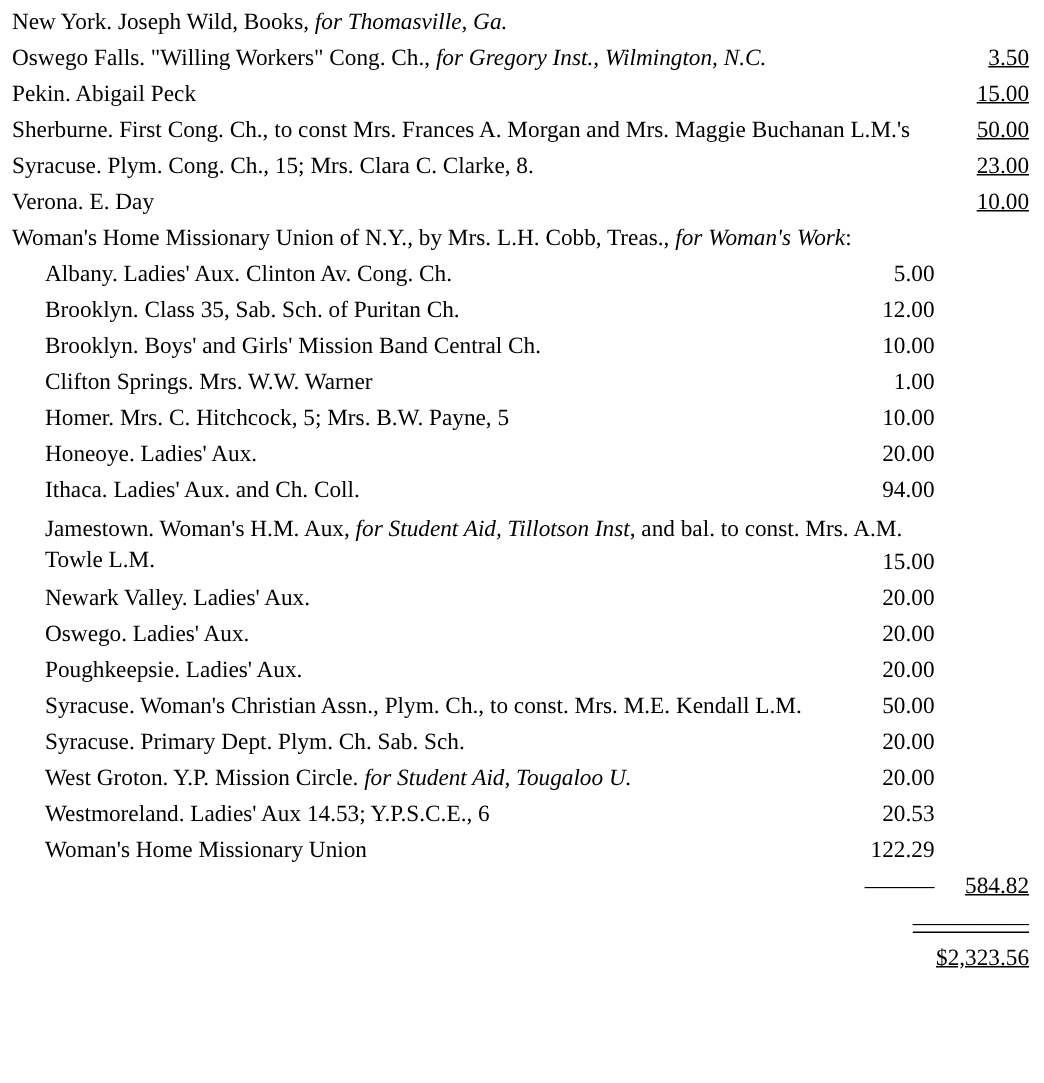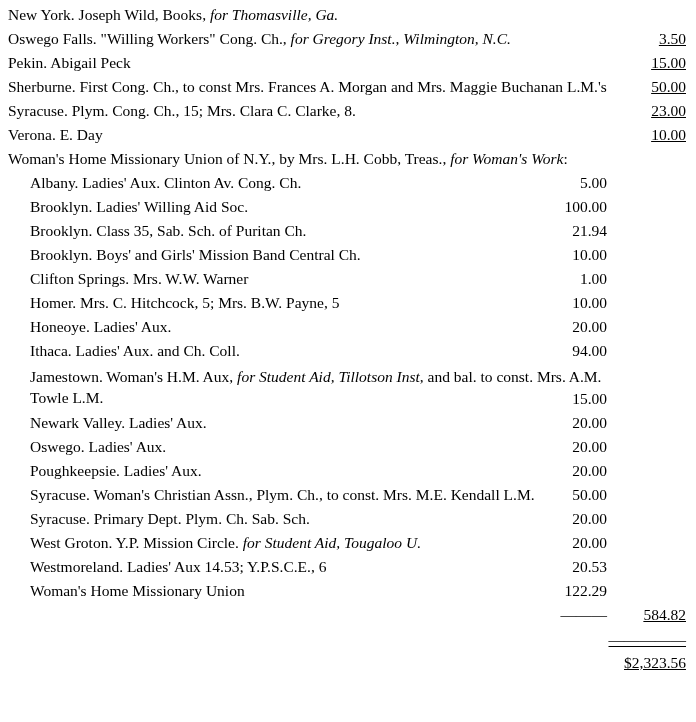--- a/index.html
+++ b/index.html
@@ -35,21 +35,21 @@
     padding-top: 3px;
     padding-bottom: 3px;
   }
   .amt {
     position: absolute;
     bottom: 0;
     line-height: 24px;
     text-align: right;
     white-space: nowrap;
   }
-  .amt-inner { right: 89px; }
+  .amt-inner { right: 73px; }
   .amt-outer { right: 10px; text-decoration: underline; }
   .it { font-style: italic; }
   .summary-sub   { height: 24px; }
   .summary-rule  { height: 22px; }
   .summary-rule .amt { line-height: 22px; }
   .summary-total { height: 24px; }
 </style>
 </head>
 <body>
 
@@ -89,27 +89,22 @@
     <span class="desc"><span>Woman's Home Missionary Union of N.Y., by Mrs. L.H. Cobb, Treas., </span><span class="it">for Woman's Work</span><span>:</span></span>
     <span class="amt amt-inner"></span>
     <span class="amt amt-outer"></span>
   </div>
       <div class="row indent1">
     <span class="desc"><span>Albany. Ladies' Aux. Clinton Av. Cong. Ch.</span></span>
     <span class="amt amt-inner">5.00</span>
     <span class="amt amt-outer"></span>
   </div>
       <div class="row indent1">
-    <span class="desc"><span>Brooklyn. Ladies' Willing Aid Soc.</span></span>
-    <span class="amt amt-inner">100.00</span>
-    <span class="amt amt-outer"></span>
-  </div>
-      <div class="row indent1">
     <span class="desc"><span>Brooklyn. Class 35, Sab. Sch. of Puritan Ch.</span></span>
-    <span class="amt amt-inner">21.94</span>
+    <span class="amt amt-inner">12.00</span>
     <span class="amt amt-outer"></span>
   </div>
       <div class="row indent1">
     <span class="desc"><span>Brooklyn. Boys' and Girls' Mission Band Central Ch.</span></span>
     <span class="amt amt-inner">10.00</span>
     <span class="amt amt-outer"></span>
   </div>
       <div class="row indent1">
     <span class="desc"><span>Clifton Springs. Mrs. W.W. Warner</span></span>
     <span class="amt amt-inner">1.00</span>

